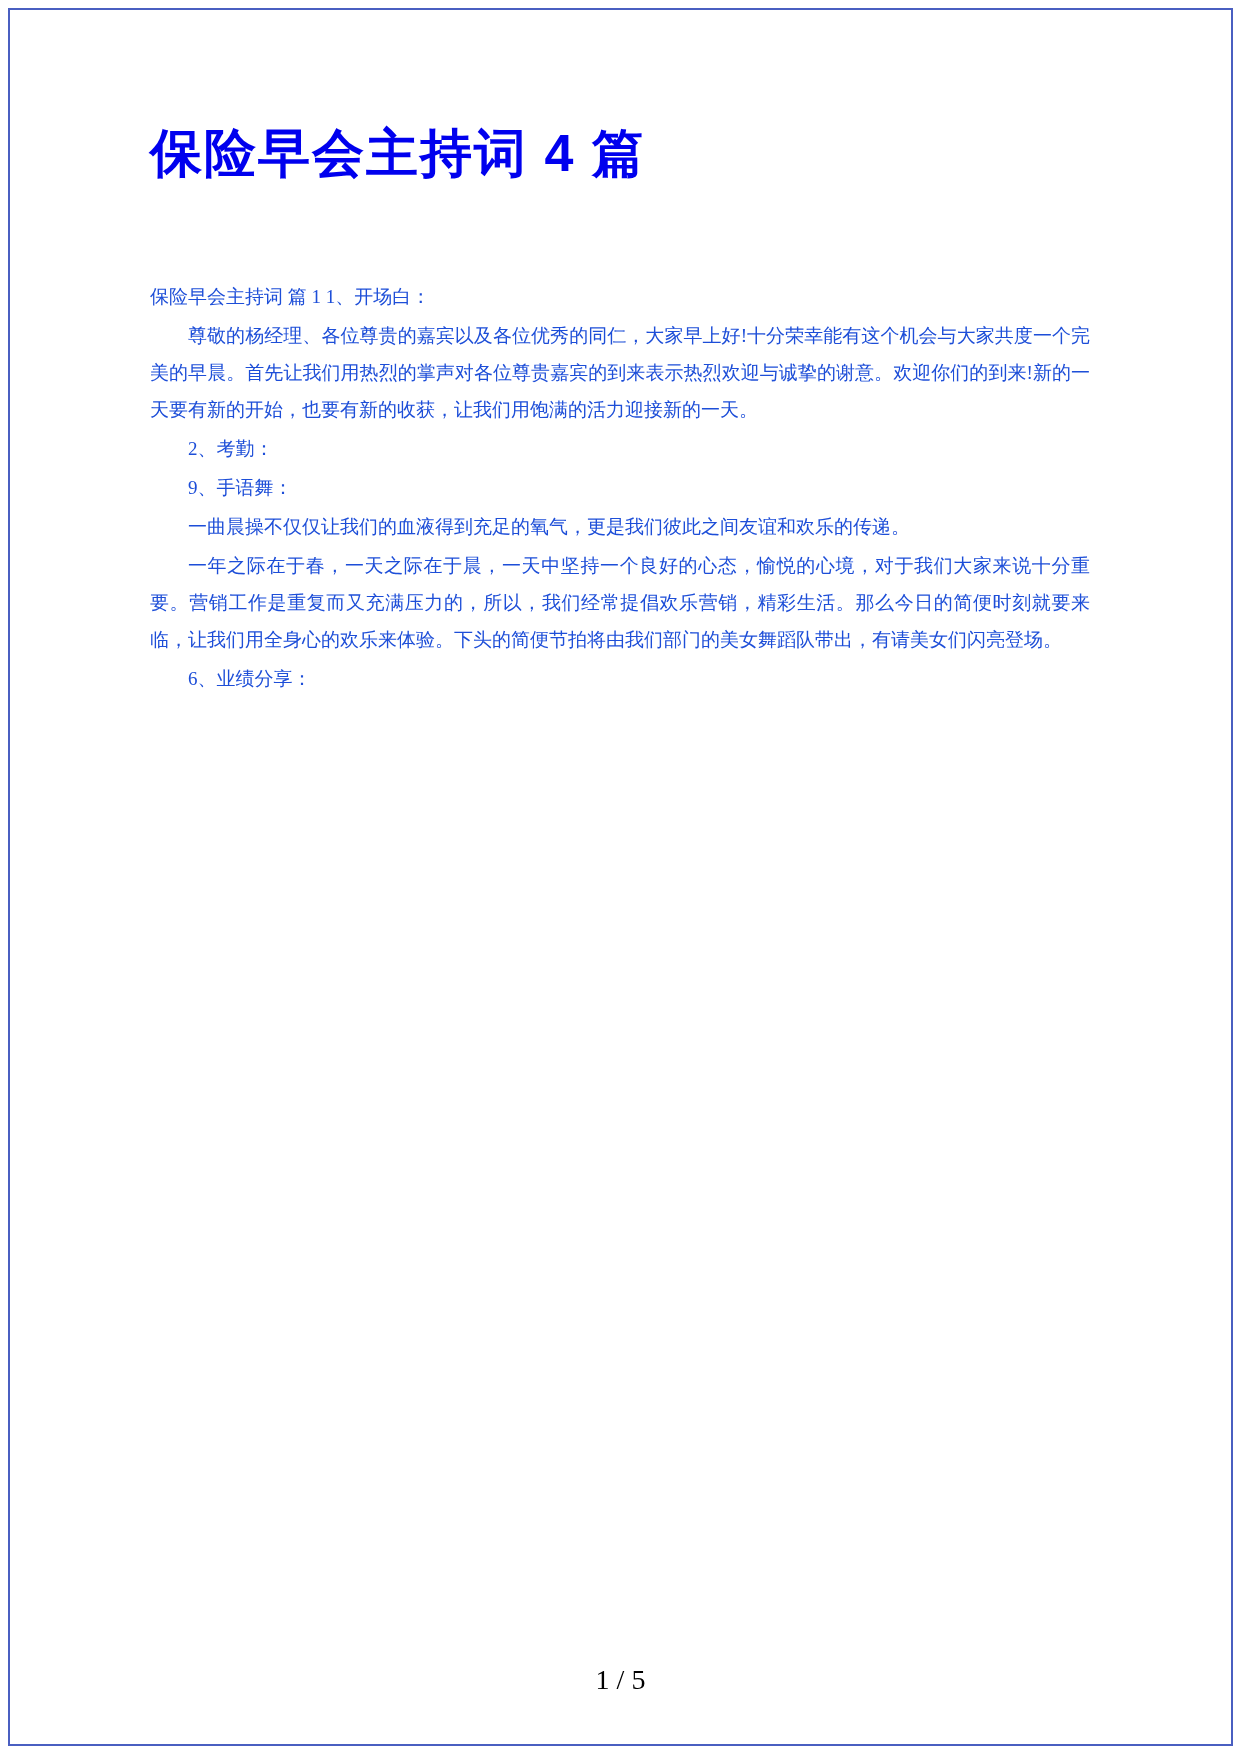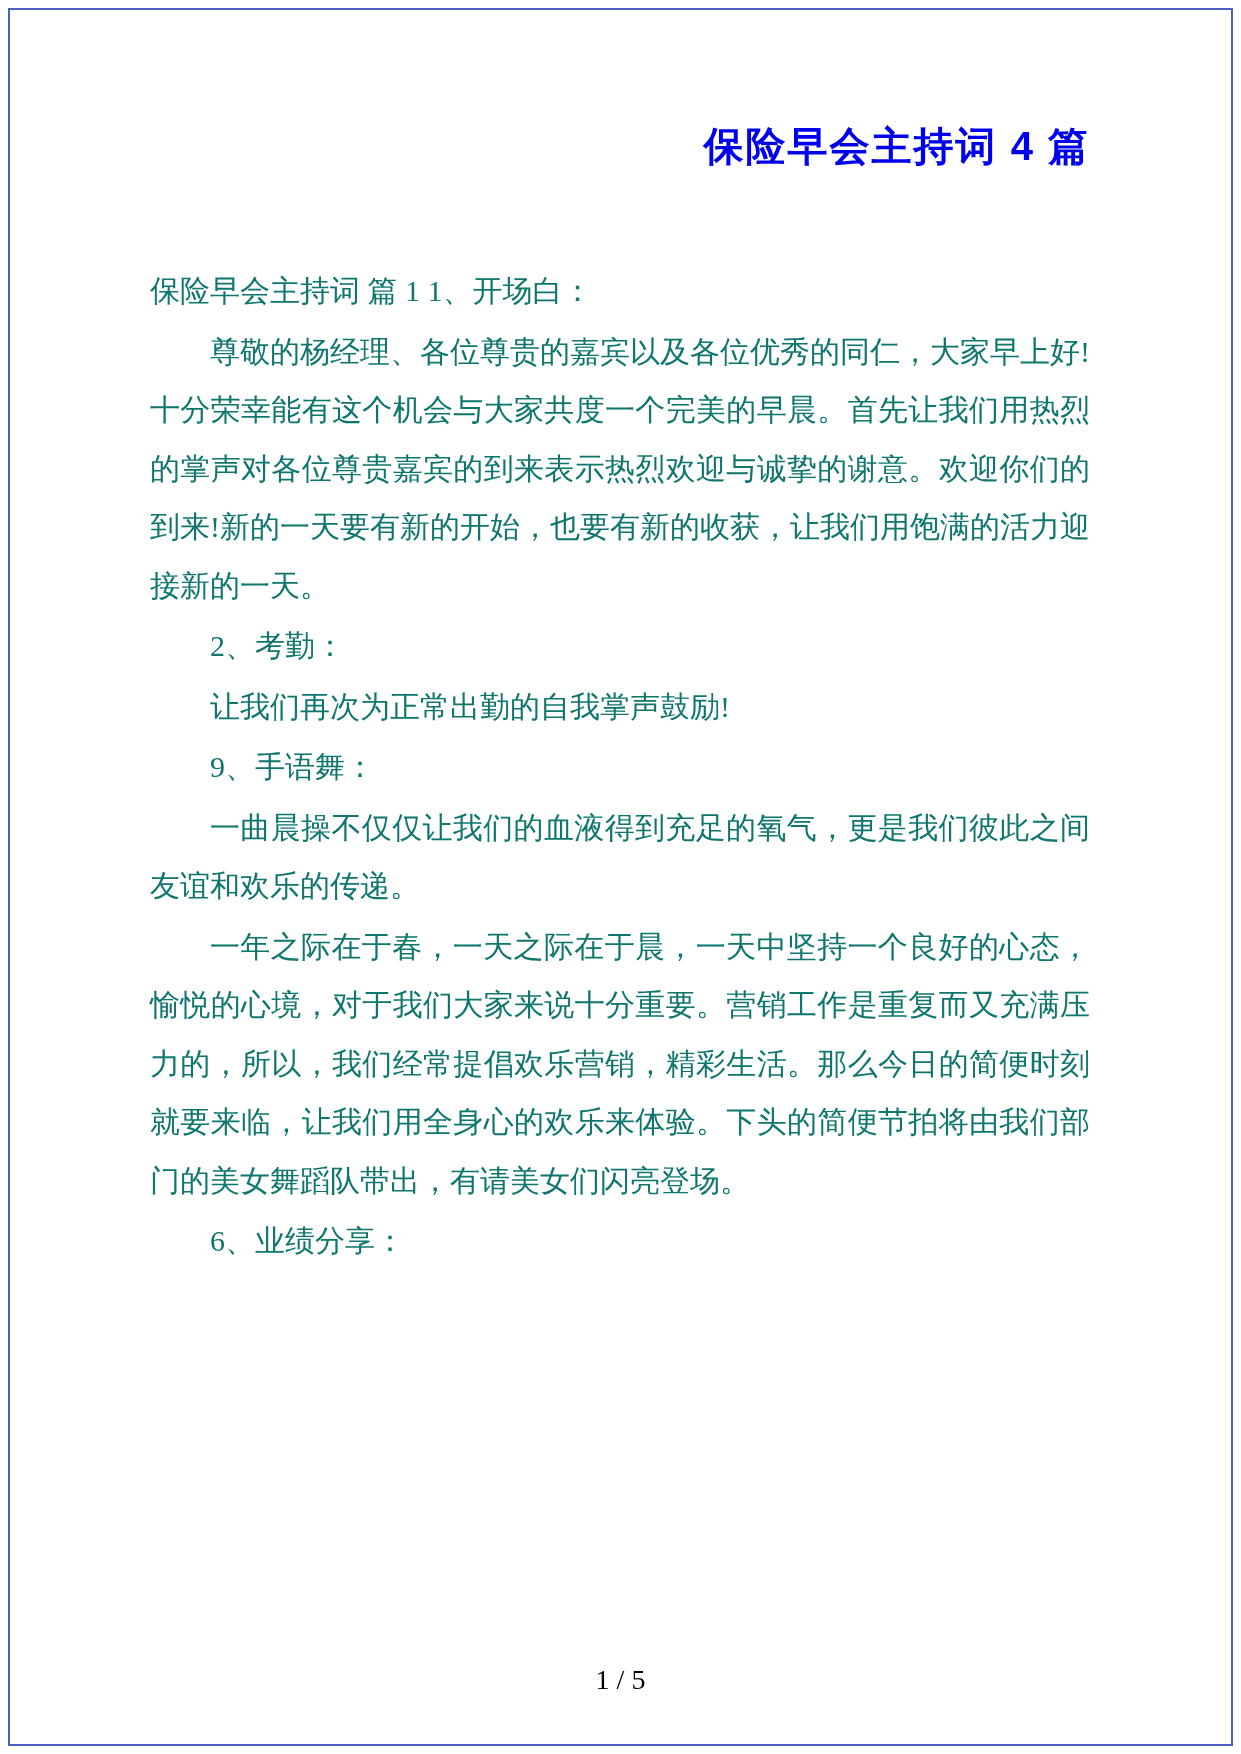--- a/index.html
+++ b/index.html
@@ -27,32 +27,32 @@
     pointer-events: none;
   }
   .content {
     position: absolute;
     left: 150px;
     top: 120px;
     width: 940px;
   }
   .doc-title {
     font-family: "Liberation Sans", sans-serif;
-    font-size: 40px;
+    font-size: 52px;
     font-weight: 700;
     color: #0000ee;
-    text-align: right;
+    text-align: left;
     letter-spacing: 2px;
     margin: 0 0 90px 0;
     line-height: 1.3;
   }
   .body-text {
     font-family: "Liberation Serif", serif;
-    font-size: 30px;
-    color: #0f766e;
+    font-size: 19px;
+    color: #1d4ed8;
     line-height: 1.95;
     text-align: justify;
     text-justify: inter-ideograph;
   }
   .para {
     margin: 0 0 2px 0;
   }
   .indent {
     text-indent: 2em;
   }
@@ -73,21 +73,20 @@
 <div class="page">
   <div class="page-border"></div>
 
   <div class="content">
     <h1 class="doc-title">保险早会主持词 4 篇</h1>
 
     <div class="body-text">
       <p class="para">保险早会主持词  篇 1     1、开场白：</p>
       <p class="para indent">尊敬的杨经理、各位尊贵的嘉宾以及各位优秀的同仁，大家早上好!十分荣幸能有这个机会与大家共度一个完美的早晨。首先让我们用热烈的掌声对各位尊贵嘉宾的到来表示热烈欢迎与诚挚的谢意。欢迎你们的到来!新的一天要有新的开始，也要有新的收获，让我们用饱满的活力迎接新的一天。</p>
       <p class="para indent">2、考勤：</p>
-      <p class="para indent">让我们再次为正常出勤的自我掌声鼓励!</p>
       <p class="para indent">9、手语舞：</p>
       <p class="para indent">一曲晨操不仅仅让我们的血液得到充足的氧气，更是我们彼此之间友谊和欢乐的传递。</p>
       <p class="para indent">一年之际在于春，一天之际在于晨，一天中坚持一个良好的心态，愉悦的心境，对于我们大家来说十分重要。营销工作是重复而又充满压力的，所以，我们经常提倡欢乐营销，精彩生活。那么今日的简便时刻就要来临，让我们用全身心的欢乐来体验。下头的简便节拍将由我们部门的美女舞蹈队带出，有请美女们闪亮登场。</p>
       <p class="para indent">6、业绩分享：</p>
     </div>
   </div>
 
   <div class="page-number">1 / 5</div>
 </div>
 

